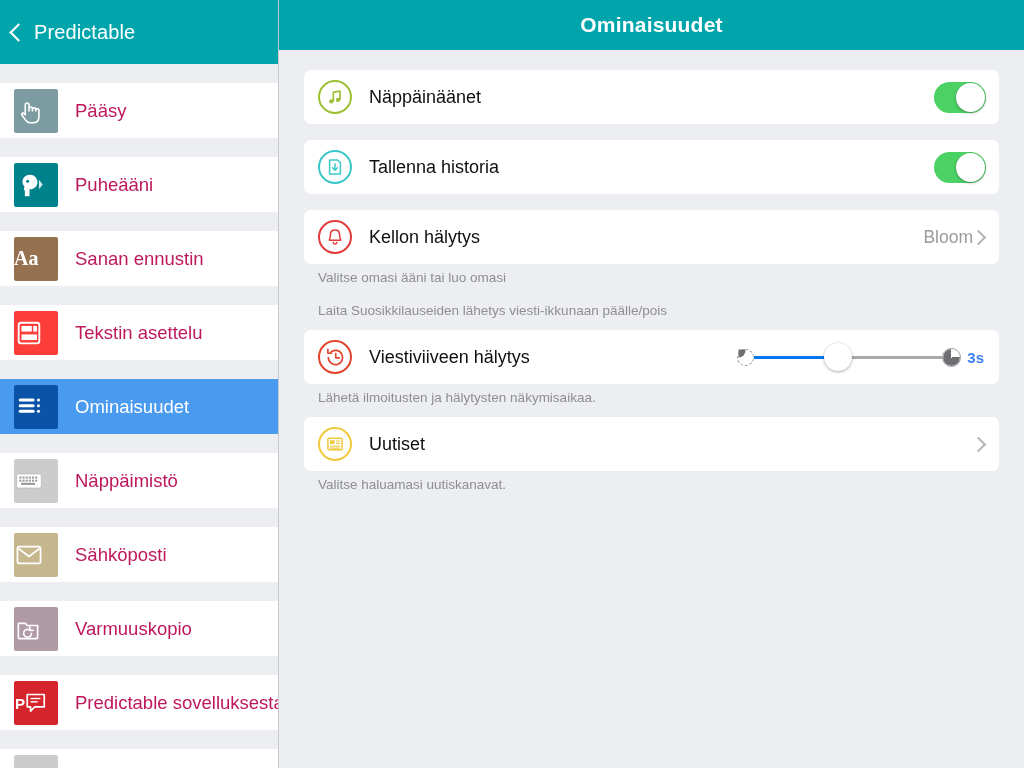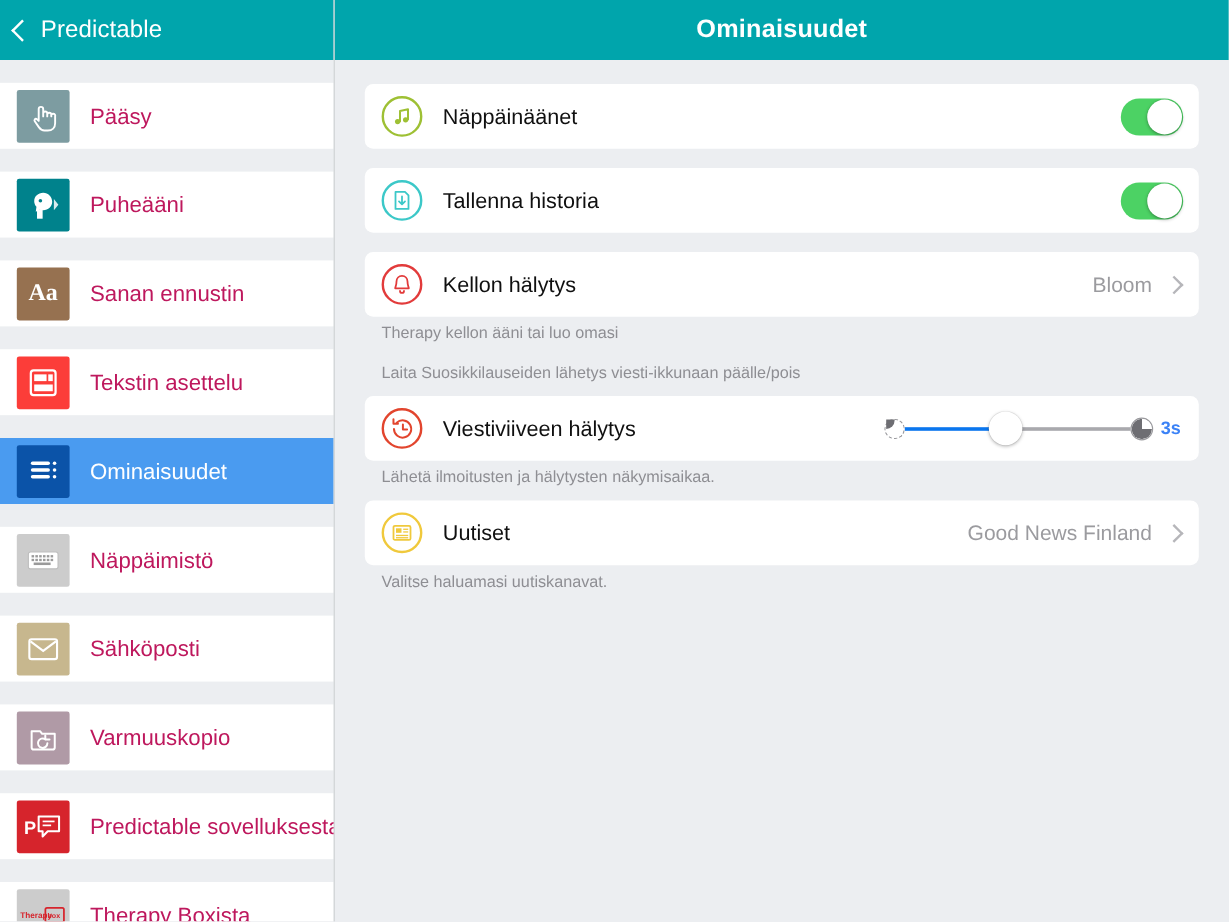--- a/index.html
+++ b/index.html
@@ -15,21 +15,21 @@
   
   .sidebar {
     width: 279px; height: 768px;
     background: #eceef1;
     border-right: 1px solid #c8cacd;
     box-sizing: border-box;
     position: relative;
     overflow: hidden;
   }
   .sidebar-header {
-    height: 50px;
+    height: 64px;
     background: #00a5ac;
     display: flex; align-items: center;
     padding-left: 8px;
     box-sizing: border-box;
   }
   .back-btn {
     display: flex; align-items: center;
     color: #ffffff;
     font-size: 20px;
     letter-spacing: .1px;
@@ -51,21 +51,21 @@
     display: flex; align-items: center;
     cursor: pointer;
     position: relative;
   }
   .sb-row.selected { background: #4a9bf0; }
   .sb-icon {
     width: 44px; height: 44px;
     margin-left: 14px;
     border-radius: 2px;
     flex: none;
-    display: flex; align-items: center; justify-content: center;
+    display: flex; align-items: center; 
     position: relative;
     overflow: hidden;
   }
   .sb-label {
     margin-left: 17px;
     font-size: 18.5px;
     color: #be185d;
     white-space: nowrap;
   }
   .sb-row.selected .sb-label { color: #ffffff; }
@@ -117,21 +117,20 @@
   .row-label {
     margin-left: 17px;
     font-size: 18px;
     color: #101010;
     white-space: nowrap;
   }
   .row-spring { flex: 1; }
   .row-value {
     font-size: 17.5px;
     color: #9b9b9f;
-    margin-right: 13px;
     white-space: nowrap;
   }
   .chev-right {
     width: 9px; height: 9px;
     border-top: 2.2px solid #b6b6ba;
     border-right: 2.2px solid #b6b6ba;
     transform: rotate(45deg);
     flex: none;
     margin-right: 2px;
   }
@@ -400,21 +399,21 @@
             <svg width="20" height="20" viewBox="0 0 24 24">
               <path d="M12 3.5c-3.3 0-5.5 2.4-5.5 5.6 0 4.3-1.3 5.6-1.3 6.8h13.6c0-1.2-1.3-2.5-1.3-6.8 0-3.2-2.2-5.6-5.5-5.6z" fill="none" stroke="#e23b3b" stroke-width="1.8" stroke-linejoin="round"></path>
               <path d="M10 18.5a2 2 0 0 0 4 0" fill="none" stroke="#e23b3b" stroke-width="1.8" stroke-linecap="round"></path>
             </svg>
           </div>
           <div class="row-label">Kellon hälytys</div>
           <div class="row-spring"></div>
           <div class="row-value">Bloom</div>
           <div class="chev-right"></div>
         </div>
-        <div class="sub">Therapy kellon ääni tai luo omasi</div>
+        <div class="sub">Valitse omasi ääni tai luo omasi</div>
         <div class="spacer-12"></div>
         <div class="sub">Laita Suosikkilauseiden lähetys viesti-ikkunaan päälle/pois</div>
         <div class="spacer-12"></div>
         <div class="card">
           <div class="row-icon" style="border: 2px solid rgb(226, 69, 46);">
             <svg width="21" height="21" viewBox="0 0 24 24">
               <path d="M3.8 12a8.2 8.2 0 1 0 2.6-6" fill="none" stroke="#e2452e" stroke-width="1.9" stroke-linecap="round"></path>
               <path d="M3.3 2.8v4.3h4.3" fill="none" stroke="#e2452e" stroke-width="1.9" stroke-linecap="round" stroke-linejoin="round"></path>
               <path d="M12.3 7.6v4.8h4" fill="none" stroke="#e2452e" stroke-width="1.9" stroke-linecap="round" stroke-linejoin="round"></path>
             </svg>
@@ -440,21 +439,20 @@
               <g fill="#f0c93c">
                 <rect x="13.2" y="7.8" width="5" height="1.3"></rect>
                 <rect x="13.2" y="10.5" width="5" height="1.3"></rect>
                 <rect x="6" y="14" width="12.2" height="1.3"></rect>
                 <rect x="6" y="16.3" width="12.2" height="1.3"></rect>
               </g>
             </svg>
           </div>
           <div class="row-label">Uutiset</div>
           <div class="row-spring"></div>
-          <div class="row-value">Good News Finland</div>
           <div class="chev-right"></div>
         </div>
         <div class="sub">Valitse haluamasi uutiskanavat.</div>
         <div class="spacer-12"></div>
       </div>
   </div>
 
 </div>
 
 </body></html>

